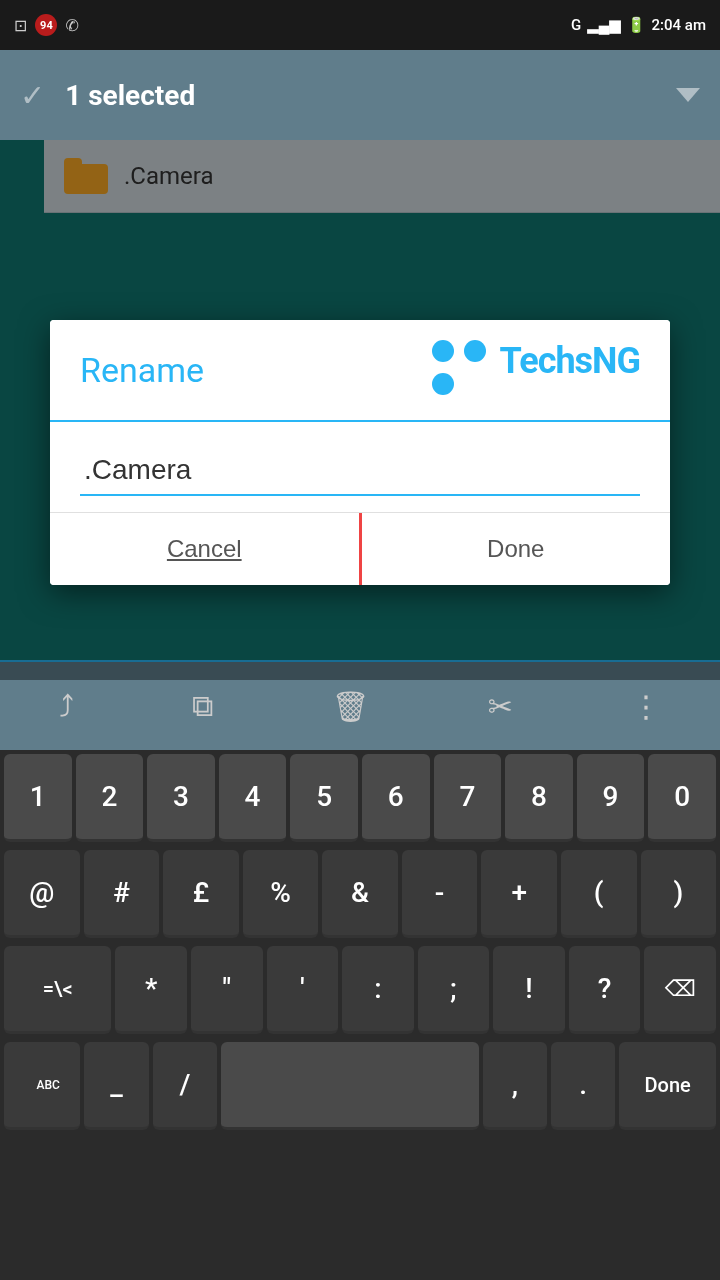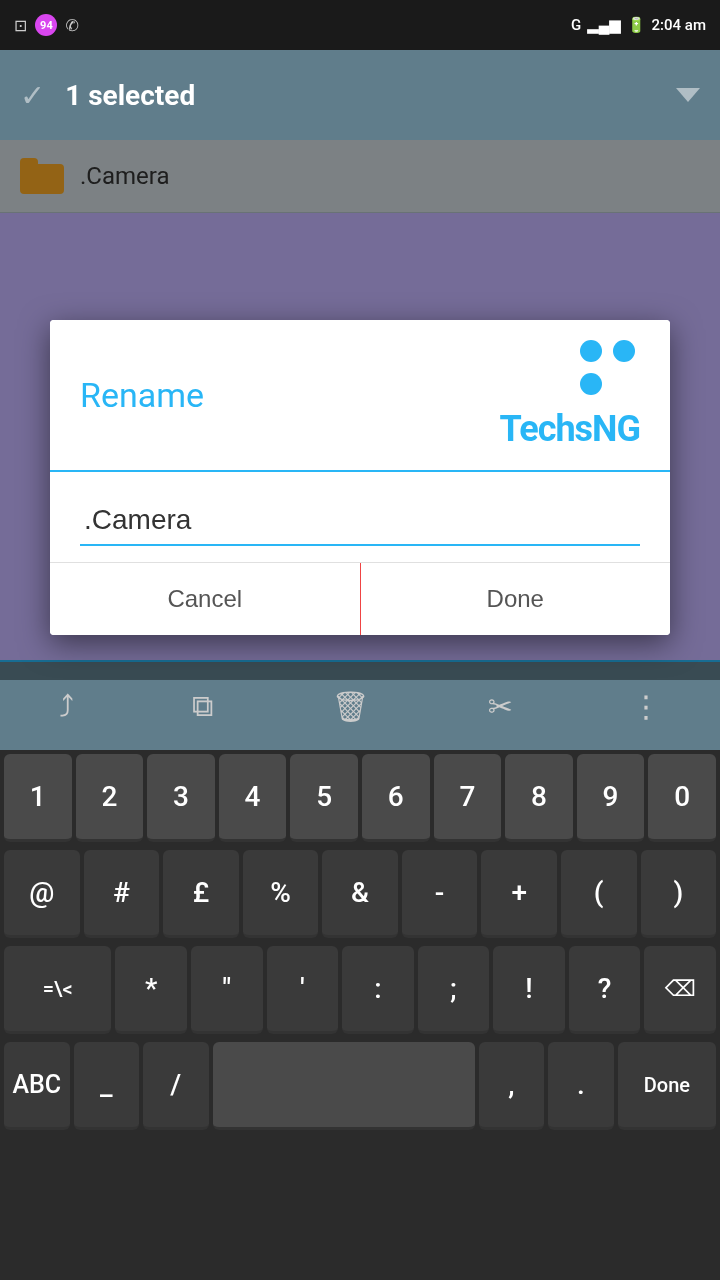--- a/index.html
+++ b/index.html
@@ -35,21 +35,21 @@
       gap: 6px;
       color: white;
       font-size: 15px;
       font-weight: 500;
     }
     .status-icon {
       color: #ccc;
       font-size: 16px;
     }
     .status-badge {
-      background: #d946ef;
+      background: #b91c1c;
       color: white;
       border-radius: 50%;
       width: 22px;
       height: 22px;
       display: flex;
       align-items: center;
       justify-content: center;
       font-size: 11px;
       font-weight: bold;
     }
@@ -79,22 +79,23 @@
       height: 0;
       border-left: 12px solid transparent;
       border-right: 12px solid transparent;
       border-top: 14px solid #b0bec5;
     }
 
     
     .file-list-bg {
       width: 720px;
       height: 540px;
-      background: #c4b5fd;
+      background: #0f766e;
       position: relative;
+      padding-left: 44px;
     }
     .file-item {
       display: flex;
       align-items: center;
       padding: 18px 20px;
       background: #cfd8dc;
       border-bottom: 1px solid #b0bec5;
       gap: 16px;
     }
     .folder-icon {
@@ -155,23 +156,22 @@
       background: white;
       border-bottom: 2px solid #29b6f6;
     }
     .dialog-title {
       color: #29b6f6;
       font-size: 34px;
       font-weight: 400;
     }
     .dialog-logo {
       display: flex;
-      align-items: flex-end;
+      align-items: flex-start;
       gap: 8px;
-      flex-direction: column;
     }
     .logo-circles {
       display: grid;
       grid-template-columns: 1fr 1fr;
       gap: 5px;
       width: 60px;
       height: 60px;
     }
     .logo-circle {
       border-radius: 50%;
@@ -208,21 +208,22 @@
       flex: 1;
       padding: 22px;
       text-align: center;
       font-size: 24px;
       color: #555;
       cursor: pointer;
       background: white;
       border: none;
     }
     .dialog-btn:first-child {
-      border-right: 1px solid #ef4444;
+      border-right: 3px solid #ef4444;
+      text-decoration: underline;
     }
 
     
     .bottom-toolbar {
       position: absolute;
       bottom: 530px;
       width: 720px;
       height: 90px;
       background: #607d8b;
       display: flex;
@@ -390,21 +391,21 @@
     <div class="key dark">"</div>
     <div class="key dark">'</div>
     <div class="key dark">:</div>
     <div class="key dark">;</div>
     <div class="key dark">!</div>
     <div class="key dark">?</div>
     <div class="key backspace" style="font-size:22px;">⌫</div>
   </div>
 
   <div class="keyboard-row">
-    <div class="key dark action" style="font-size:25px;">ABC</div>
+    <div class="key dark action" style="font-size:12px;padding-left:12px;">ABC</div>
     <div class="key dark">_</div>
     <div class="key dark">/</div>
     <div class="key space"></div>
     <div class="key dark">,</div>
     <div class="key dark">.</div>
     <div class="key done-key" style="font-size:20px;">Done</div>
   </div>
 </div>
 
 </body></html>

